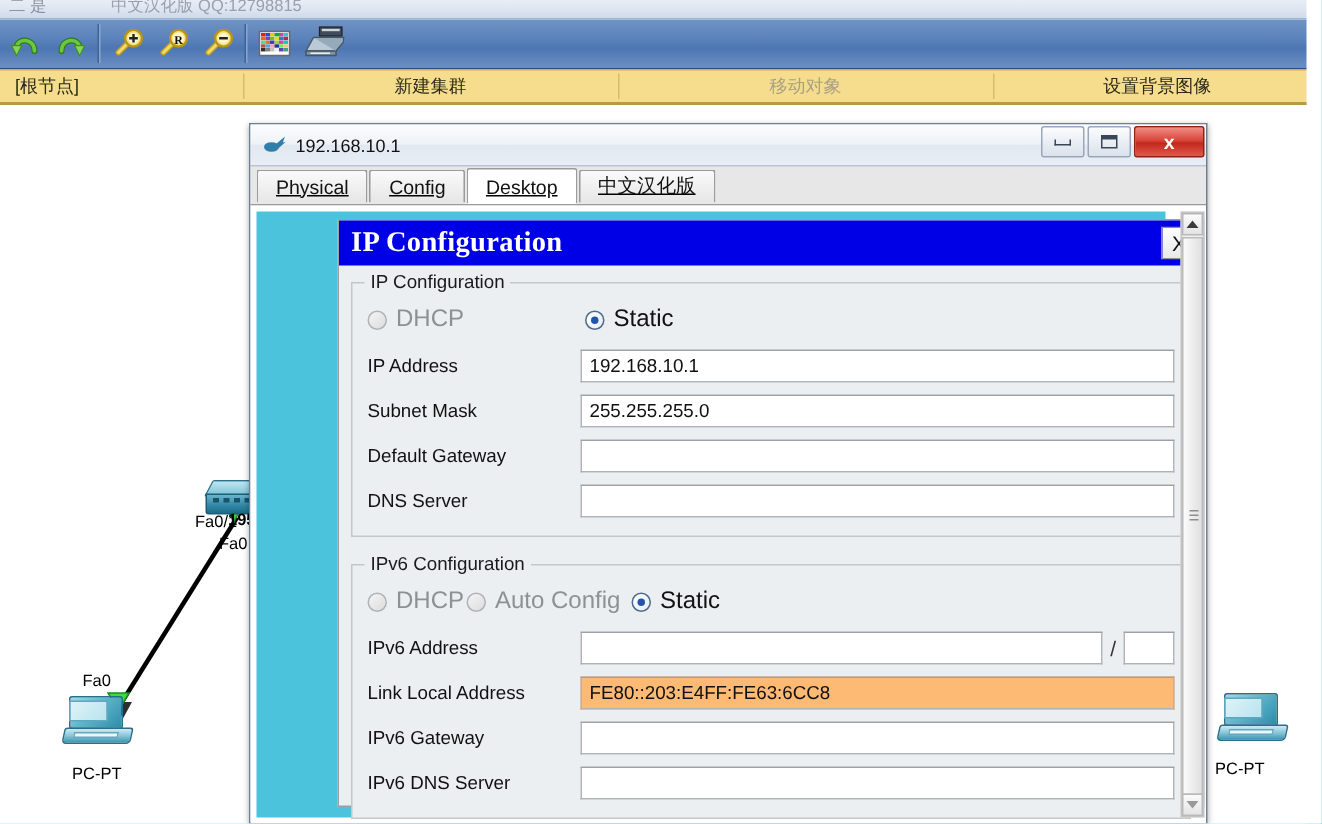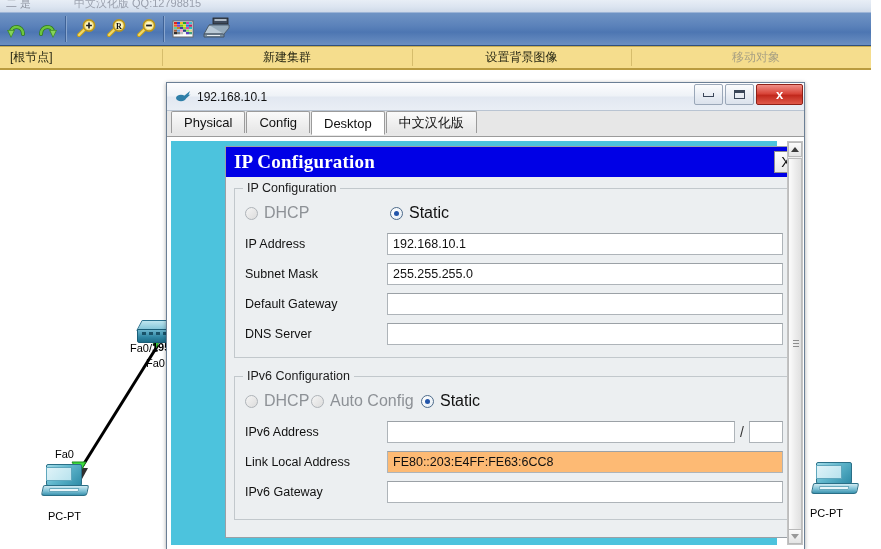--- a/index.html
+++ b/index.html
@@ -137,21 +137,21 @@
     background: linear-gradient(to bottom,#f08e86 0%, #d9463a 45%, #c2291d 55%, #e0594a 100%);
     border: 1px solid #8f2016; color: #fff;
     font-size: 13px; font-weight: bold;
   }
   .wbtn .min { width: 11px; height: 4px; border: 1px solid #3a4658; border-top: none; }
   .wbtn .max { width: 11px; height: 9px; border: 1px solid #3a4658; border-top-width: 3px; }
 
   .pt-tabs {
     height: 26px; background: #e7e7e7;
     border-bottom: 1px solid #9b9b9b;
-    display: flex; align-items: flex-start; padding-left: 4px;
+    display: flex; align-items: center; padding-left: 4px; text-decoration: underline;
   }
   .pt-tab {
     height: 22px; padding: 0 12px; margin-right: 1px;
     display: flex; align-items: center; font-size: 13px; color: #111;
     background: linear-gradient(to bottom,#fafafa 0%, #e6e6e6 100%);
     border: 1px solid #9b9b9b; border-bottom: none;
     border-radius: 2px 2px 0 0;
   }
   .pt-tab.active {
     background: #ffffff; height: 24px; border-bottom: 1px solid #ffffff;
@@ -354,22 +354,22 @@
       <path d="M3 17 L23 17 L23 20 L3 20 Z" fill="#7f95a6" stroke="#465564" stroke-width="1"></path>
       <path d="M8 8 L28 8 L28 11 L23 17" fill="#95aabb" stroke="#465564" stroke-width=".8"></path>
       <rect x="6" y="18" width="13" height="1" fill="#e8eef3"></rect>
     </svg>
   </div>
 </div>
 
 <div class="crumbbar">
   <div class="crumb c0">[根节点]</div>
   <div class="crumb c1">新建集群</div>
+  <div class="crumb c2">移动对象</div>
   <div class="crumb c3">设置背景图像</div>
-  <div class="crumb c2">移动对象</div>
 </div>
 
 <div class="workspace">
 
   <svg class="link-svg">
     <line x1="80" y1="400" x2="158" y2="275" stroke="#000" stroke-width="3"></line>
     <polygon points="76,398 88,398 82,409" fill="#2f2f2f"></polygon>
     <polygon points="72,392 86,392 79,404" fill="#3ddc3d" stroke="#1e8c1e" stroke-width="1"></polygon>
     <polygon points="149,266 162,266 156,278" fill="#3ddc3d" stroke="#1e8c1e" stroke-width="1"></polygon>
   </svg>
@@ -514,20 +514,24 @@
           <div class="field-row">
             <span class="field-label">Link Local Address</span>
             <span class="field-input ro">FE80::203:E4FF:FE63:6CC8</span>
           </div>
           <div class="sp"></div>
           <div class="field-row">
             <span class="field-label">IPv6 Gateway</span>
             <span class="field-input"></span>
           </div>
           <div class="sp"></div>
+          <div class="field-row">
+            <span class="field-label">IPv6 DNS Server</span>
+            <span class="field-input"></span>
+          </div>
 
         </div>
       </div>
 
     </div>
 
     <div class="vscroll">
       <div class="arrow up">
             <span class="tri-up"></span>
           </div>

